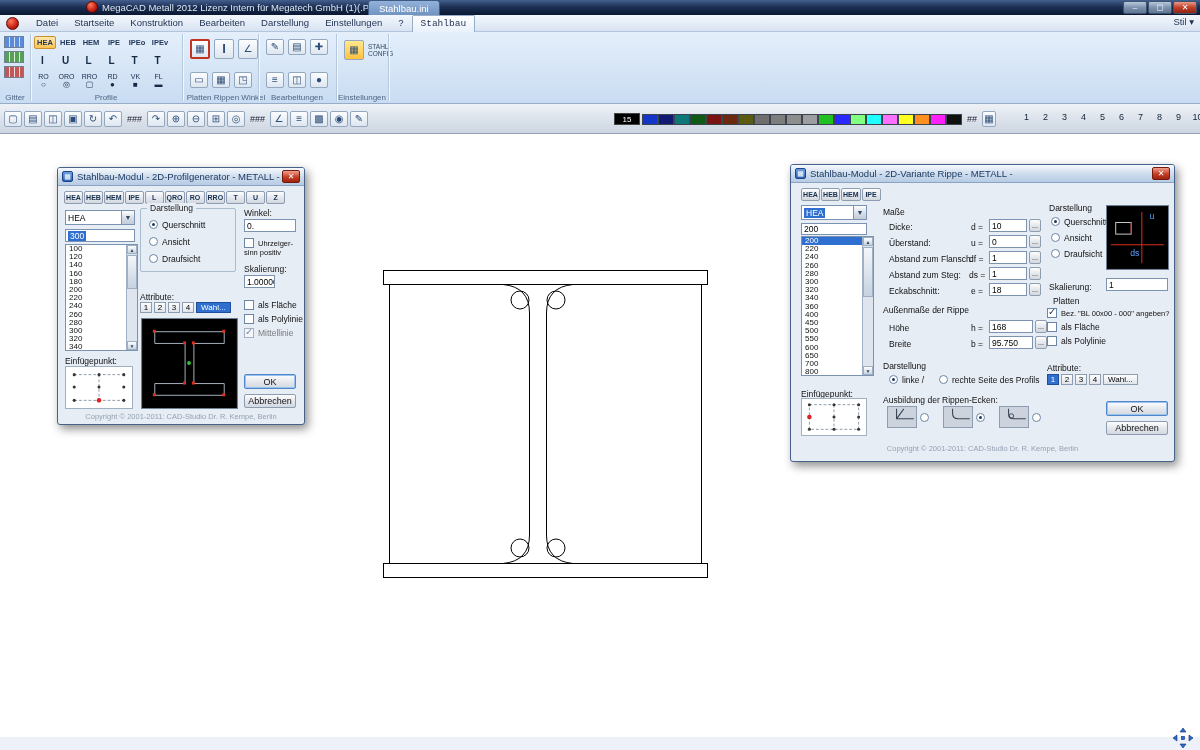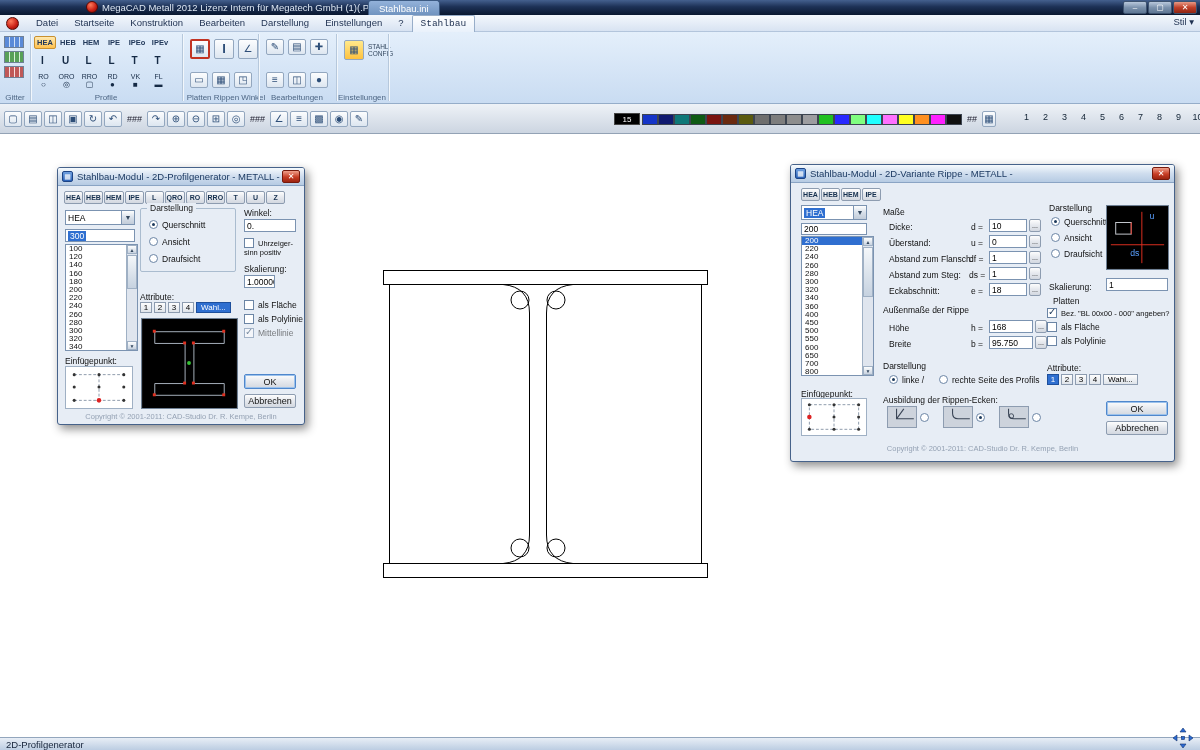--- a/index.html
+++ b/index.html
@@ -541,23 +541,20 @@
           <circle cx="12" cy="10" r="2.6" stroke="#3a4556" fill="none"></circle>
         </svg>
       <span class="radio" data-sel="false"></span>
     </div>
 
     <div class="btn default" style="left:315px;top:236px;width:62px;height:15px;line-height:14px;">OK</div>
     <div class="btn" style="left:315px;top:256px;width:62px;height:14px;line-height:13px;">Abbrechen</div>
     <div class="copyright" style="bottom:8px;">Copyright © 2001-2011: CAD-Studio Dr. R. Kempe, Berlin</div>
   </div>
 
-  <div id="statusbar">
-    <span>2D-Profilgenerator</span>
-  </div>
   <svg id="moveicon" width="22" height="22" viewBox="0 0 22 22">
     <g fill="#2a6ad4" stroke="#10306a" stroke-width="0.6">
       <path d="M11,1 L14,5 H8 Z"></path>
         <path d="M11,21 L8,17 H14 Z"></path>
       <path d="M1,11 L5,8 V14 Z"></path>
         <path d="M21,11 L17,14 V8 Z"></path>
       <rect x="9.5" y="9.5" width="3" height="3"></rect>
     </g>
   </svg>
 </div>

